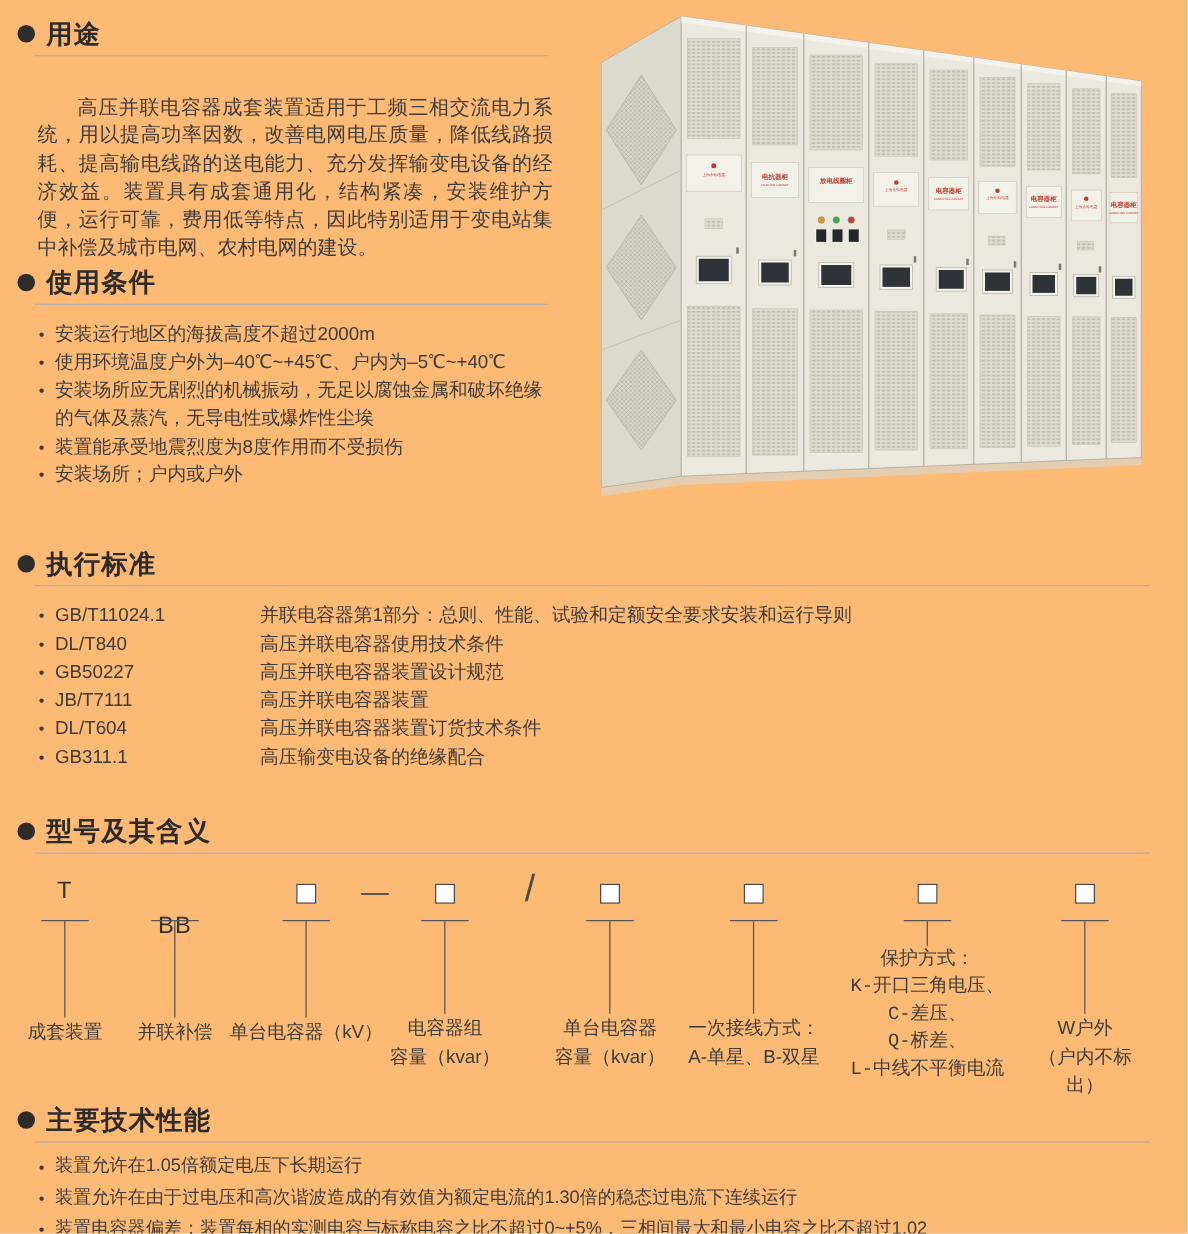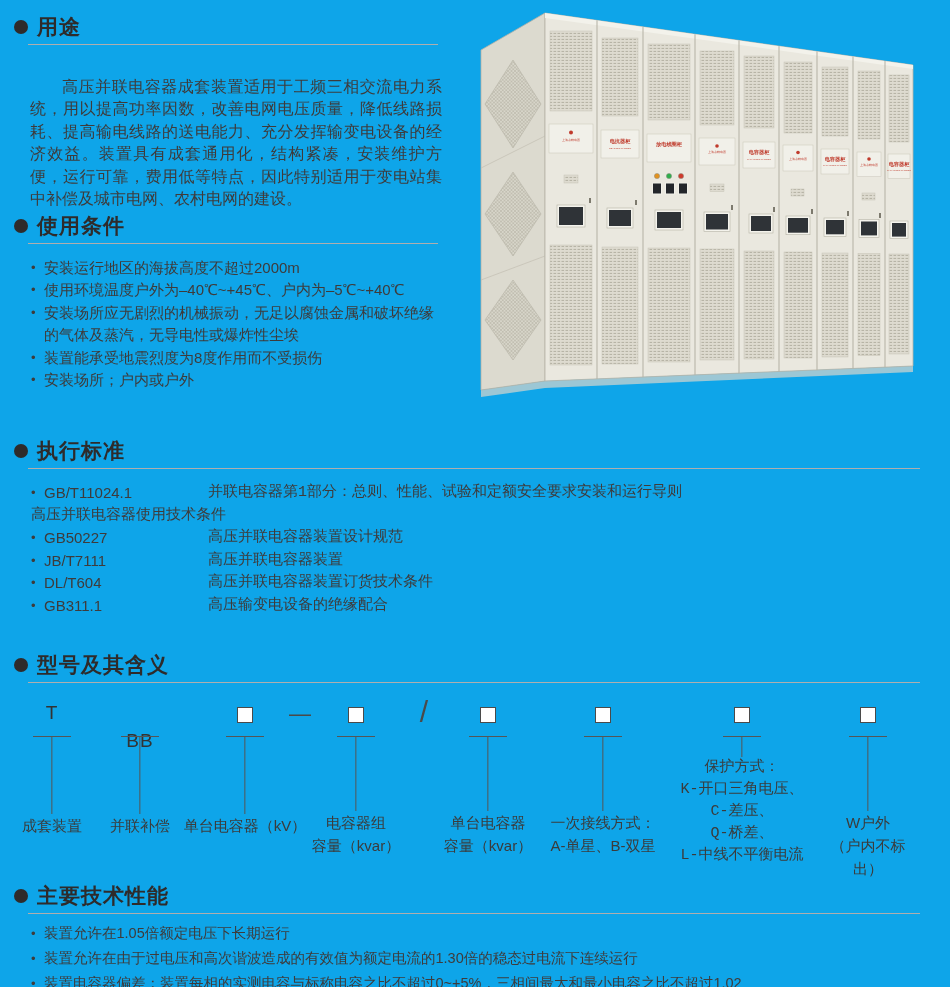--- a/index.html
+++ b/index.html
@@ -1,18 +1,18 @@
 <!DOCTYPE html>
 <html><head>
 <meta charset="utf-8">
 <title>Datasheet</title>
 <style>
   html,body{margin:0;padding:0;background:#ffffff;}
   body{font-family:"Liberation Sans", sans-serif; color:#3e3b3b;}
-  .page{position:relative;width:950px;height:987px;background:#0ea5e9;overflow:hidden;}
+  .page{position:relative;width:950px;height:987px;background:#fdba74;overflow:hidden;}
 
   
   .sec-title{position:absolute;left:14px;display:flex;align-items:center;gap:9px;
              font-size:21px;font-weight:bold;color:#2e2b2b;letter-spacing:1px;}
   .dot{width:14px;height:14px;border-radius:50%;background:#2e2b2b;flex:0 0 auto;}
   .rule{position:absolute;left:28px;height:1px;background:#b0aeae;}
 
   
   .para{position:absolute;left:30px;top:56px;width:412px;font-size:16px;line-height:22.4px;
         text-align:justify;text-indent:2em;color:#3e3b3b;margin-top:20px;}
@@ -22,21 +22,21 @@
   ul.blist li{position:relative;padding-left:13px;}
   ul.blist li::before{content:"•";position:absolute;left:0;top:0;font-size:13px;color:#3e3b3b;}
   .cond{left:31px;top:257px;width:414px;font-size:15px;line-height:22.4px;}
   .perf{left:31px;top:921px;width:905px;font-size:14.5px;line-height:25px;}
 
   
   .stds{position:absolute;left:31px;top:482px;width:895px;font-size:15px;line-height:22.6px;}
   .std-row{display:flex;}
   .std-code{position:relative;width:164px;padding-left:13px;flex:0 0 auto;}
   .std-code::before{content:"•";position:absolute;left:0;top:0;font-size:13px;}
-  .std-desc{flex:1;font-family:Liberation Mono, monospace;}
+  .std-desc{flex:1;}
 
   
   .diagram{position:absolute;left:0;top:0;width:950px;height:987px;pointer-events:none;}
   .sym{position:absolute;transform:translateX(-50%);font-size:19px;color:#333;letter-spacing:1px;}
   .mbox{position:absolute;transform:translateX(-50%);width:14px;height:14px;border:1.6px solid #4a4a4a;background:#fff;}
   .tick{position:absolute;transform:translateX(-50%);width:38px;height:1.3px;background:#555;}
   .stem{position:absolute;transform:translateX(-50%);width:1.3px;background:#555;}
   .dlabel{position:absolute;transform:translateX(-50%);text-align:center;white-space:pre-line;
           font-size:15px;line-height:23px;color:#3b3b3b;}
   .dlabel.tight{line-height:22px;font-family:Liberation Mono, monospace;}
@@ -222,20 +222,21 @@
     <span class="dot"></span>
     <span>执行标准</span>
   </div>
   <div class="rule" style="top:468px;width:892px;"></div>
   <div class="stds">
     <div class="std-row">
       <span class="std-code">GB/T11024.1</span>
       <span class="std-desc">并联电容器第1部分：总则、性能、试验和定额安全要求安装和运行导则</span>
     </div>
     <div class="std-row">
+      <span class="std-code">DL/T840</span>
       <span class="std-desc">高压并联电容器使用技术条件</span>
     </div>
     <div class="std-row">
       <span class="std-code">GB50227</span>
       <span class="std-desc">高压并联电容器装置设计规范</span>
     </div>
     <div class="std-row">
       <span class="std-code">JB/T7111</span>
       <span class="std-desc">高压并联电容器装置</span>
     </div>

